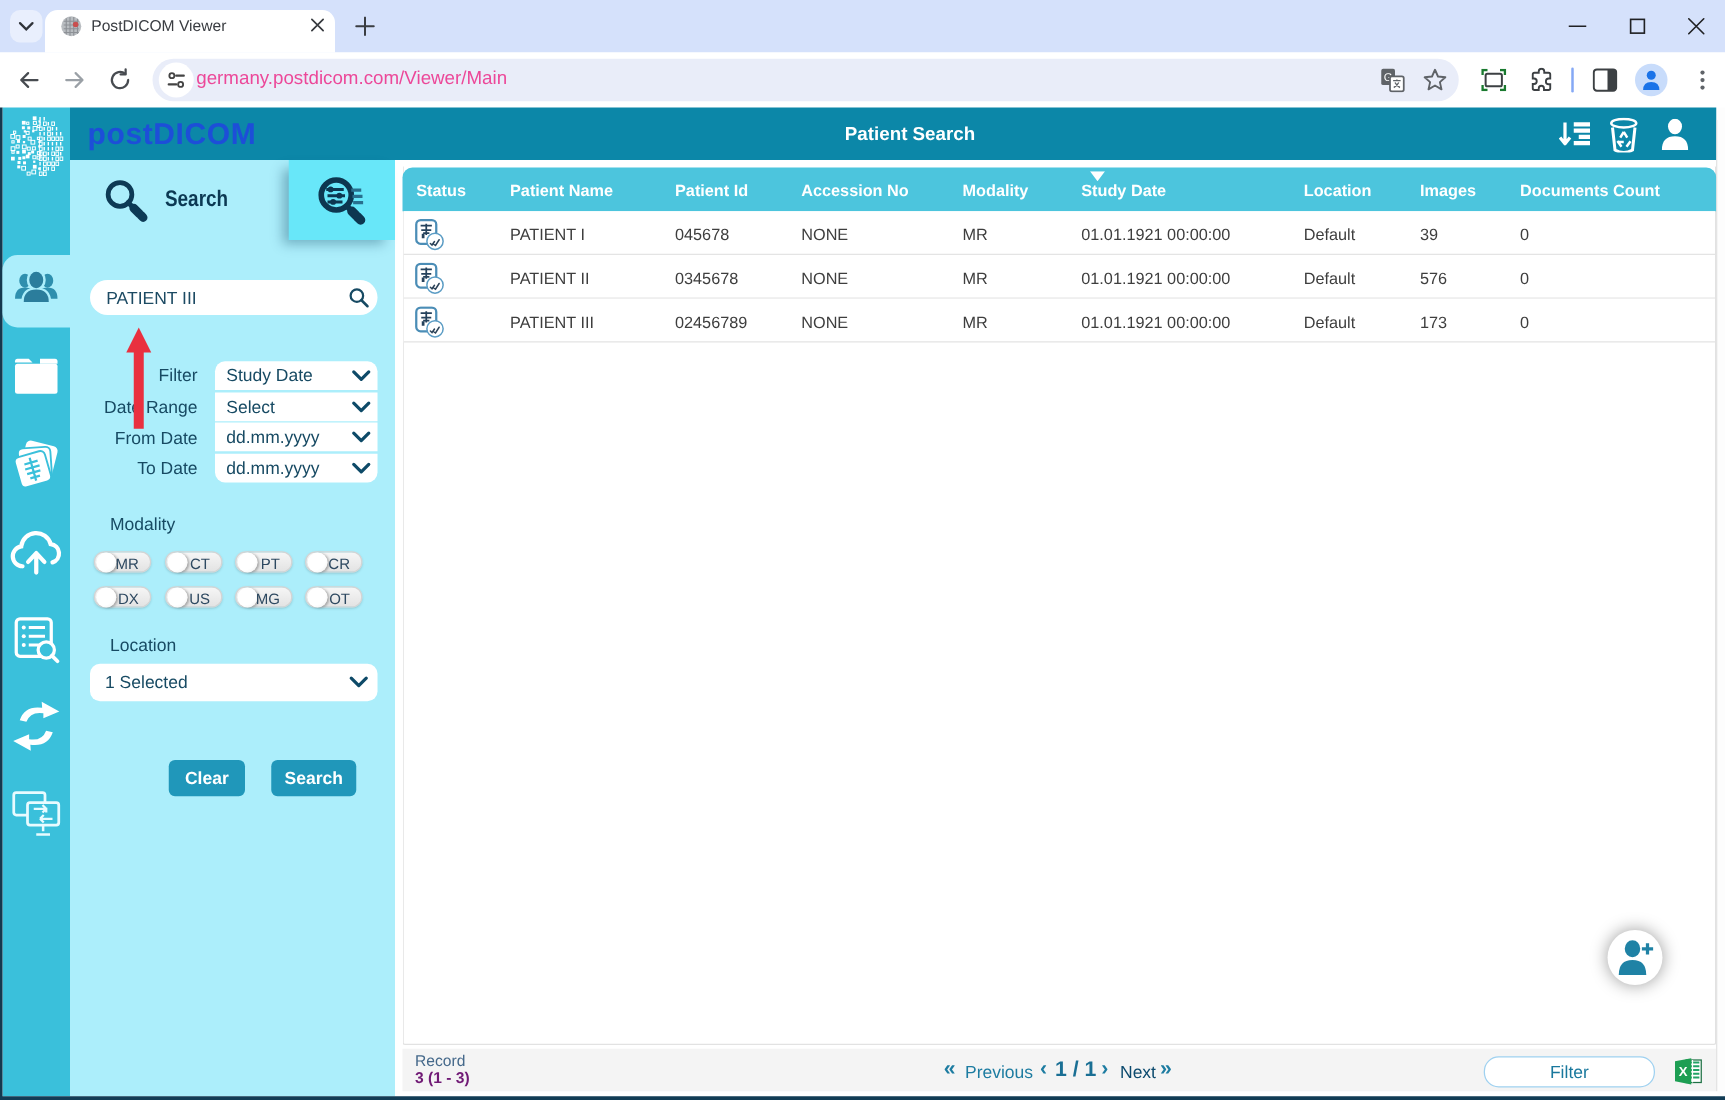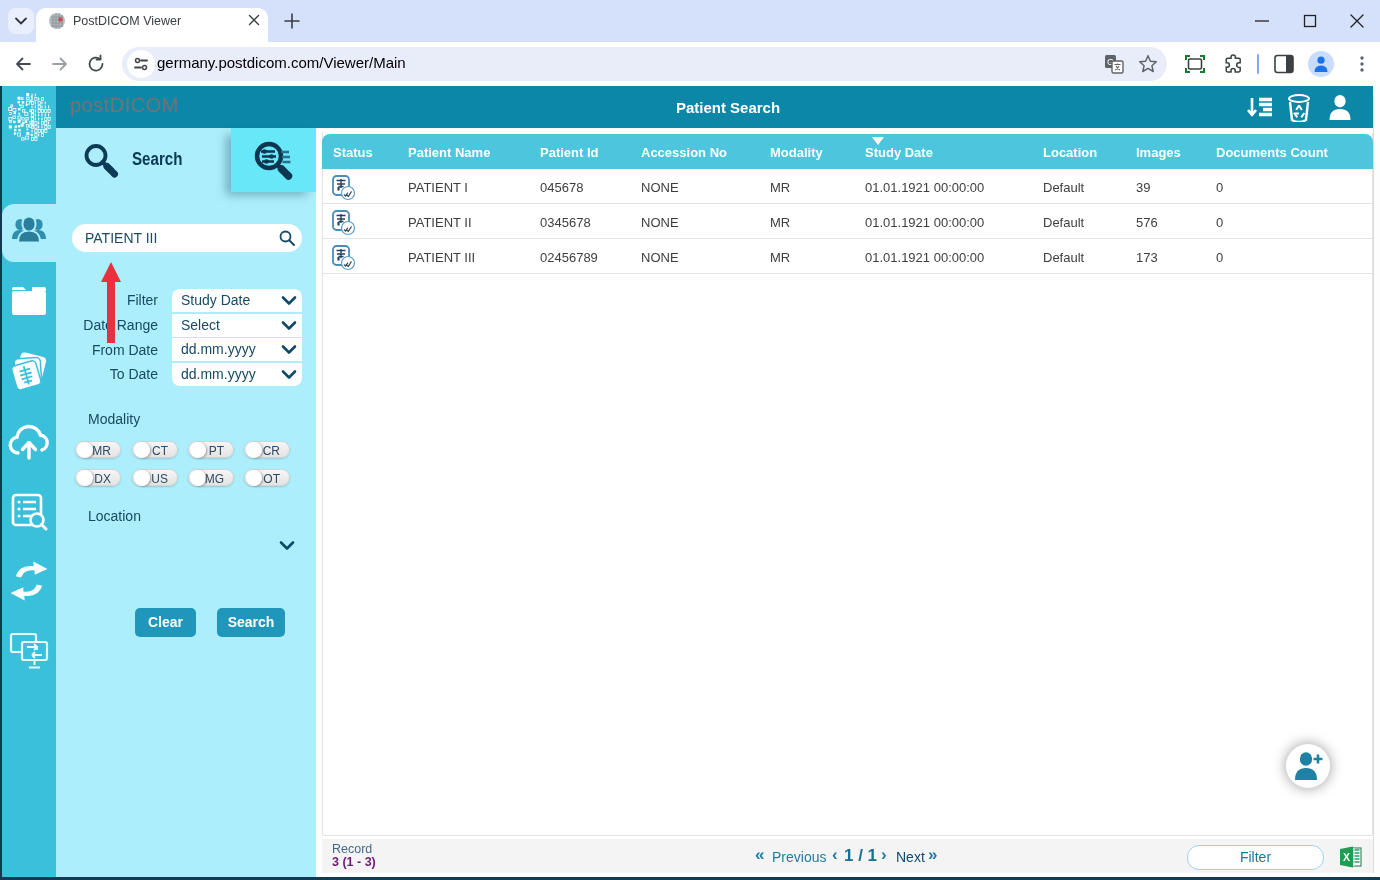--- a/index.html
+++ b/index.html
@@ -7,25 +7,25 @@
   .abs { position:absolute; }
   #stage { position:relative; width:1380px; height:744px; background:#fff; }
 
   
   #tabstrip { left:0; top:0; width:1380px; height:42px; background:#d5e1fb; }
   #chevbtn { left:8px; top:8px; width:26px; height:26px; border-radius:8px; background:#e9effd; }
   #tab { left:36px; top:8px; width:232px; height:34px; background:#fff; border-radius:10px 10px 0 0; }
   #tabtitle { left:73px; top:14px; font-size:12.5px; color:#3a3d42; }
   #toolbar { left:0; top:42px; width:1380px; height:44px; background:#fff; }
   #urlpill { left:122px; top:47px; width:1045px; height:34px; border-radius:17px; background:#e9edf9; }
-  #urltext { left:157px; top:54px; font-size:15px; color:#000000; }
+  #urltext { left:157px; top:54px; font-size:15px; color:#ec4899; }
 
   
   #appheader { left:56px; top:86px; width:1317px; height:42px; background:#0c87a8; }
-  #logotext { left:70px; top:94px; color:#737373; font-size:20px; font-weight:normal; letter-spacing:0.5px; }
+  #logotext { left:70px; top:94px; color:#1d4ed8; font-size:24px; font-weight:bold; letter-spacing:0.5px; }
   #apptitle { left:728px; top:99px; transform:translateX(-50%); color:#fff; font-size:15px; font-weight:bold; }
   #sidecol { left:2px; top:86px; width:54px; height:791px; background:#3ac0db; }
   #leftborder { left:0; top:86px; width:2px; height:794px; background:#14384e; }
   #panel { left:56px; top:128px; width:260px; height:749px; background:#aceefb; }
   #advbox { left:231px; top:128px; width:85px; height:64px; background:#68e7f9; box-shadow:-7px 5px 9px -2px rgba(0,60,90,0.35); }
   #selitem { left:2px; top:204px; width:54px; height:58px; background:#aceefb; border-radius:12px 0 0 12px; }
 
   #searchinput { left:72px; top:224px; width:230px; height:28px; border-radius:14px; background:#fff; }
   #searchinput span { position:absolute; left:13px; top:6px; font-size:14px; color:#1c4a63; }
 
@@ -133,20 +133,23 @@
     </div>
   <div class="fsel" style="top:338px">
       <span>dd.mm.yyyy</span>
     </div>
   <div class="fsel" style="top:362.5px;border-radius:0 0 8px 8px">
       <span>dd.mm.yyyy</span>
     </div>
 
   <div class="abs" style="left:88px;top:411px;font-size:14px;color:#174a63;">Modality</div>
   <div class="abs" style="left:88px;top:508px;font-size:14px;color:#174a63;">Location</div>
+  <div class="abs" id="locsel">
+      <span>1 Selected</span>
+    </div>
 
   <div class="btn" style="left:111px;width:61px;">Clear</div>
   <div class="btn" style="left:193px;width:68px;">Search</div>
 
   <div class="pill" style="left:75px;top:441px">
       <i></i>
       <b>MR</b>
     </div>
   <div class="pill" style="left:132px;top:441px">
       <i></i>

